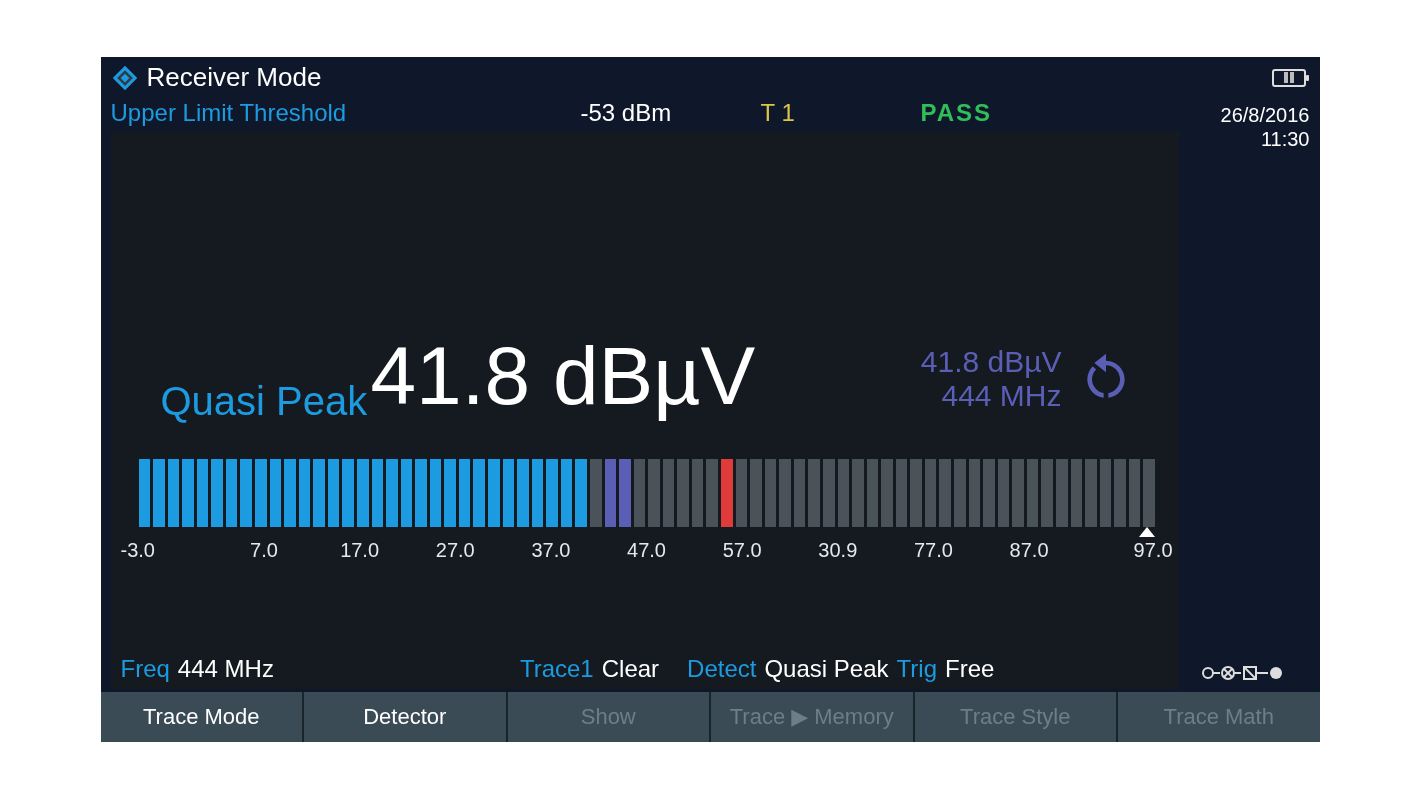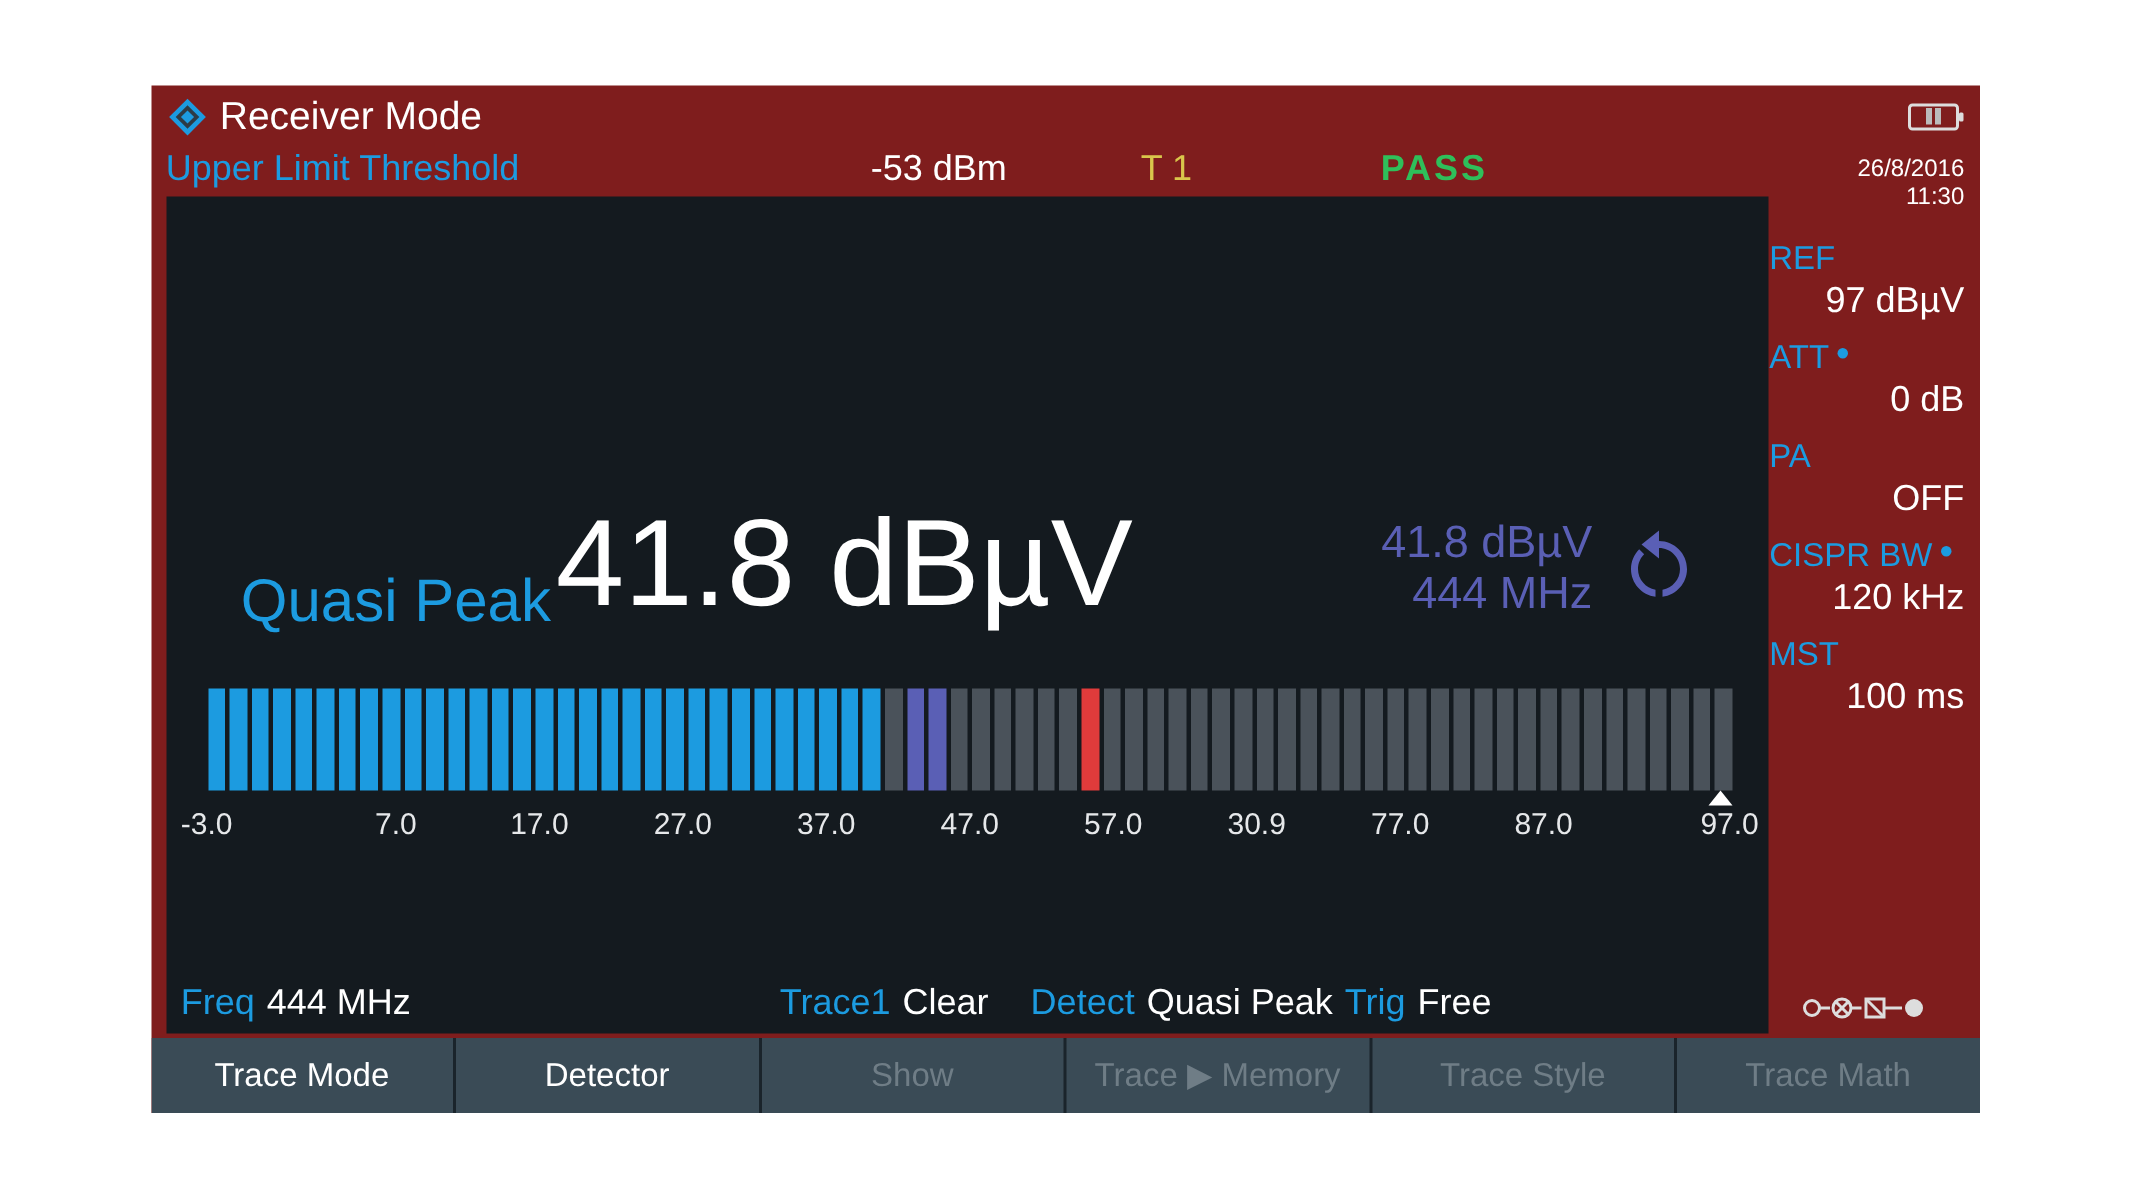--- a/index.html
+++ b/index.html
@@ -8,21 +8,21 @@
     font-family: Arial, Helvetica, sans-serif;
     display: flex;
     align-items: center;
     justify-content: center;
     width: 1420px;
     height: 798px;
   }
   .device {
     width: 1219px;
     height: 685px;
-    background: #7f1d1d;
+    background: #0f172a;
     position: relative;
     color: #fff;
     overflow: hidden;
   }
   .titlebar {
     display: flex;
     align-items: center;
     justify-content: space-between;
     padding: 4px 14px 2px 10px;
     height: 40px;
@@ -117,21 +117,21 @@
   .bs-v { color: #fff; }
   .bs-gap-lg { width: 230px; }
   .bs-gap-sm { width: 12px; }
 
   .side {
     position: absolute; right: 0; top: 40px;
     width: 140px; height: 595px;
     padding: 6px 10px 0 0;
     color: #fff;
   }
-  .side .date { text-align: right; font-size: 16px; line-height: 1.2; margin-bottom: 18px; }
+  .side .date { text-align: right; font-size: 20px; line-height: 1.2; margin-bottom: 18px; }
   .side .param { margin-top: 10px; margin-bottom: 4px; }
   .side .param-k { color: #1c9be0; font-size: 22px; display: inline-flex; align-items: center; gap: 4px; }
   .side .param-v { color: #fff; font-size: 24px; text-align: right; margin-top: 2px; }
   .dot { width: 7px; height: 7px; background: #1c9be0; border-radius: 50%; display: inline-block; margin-left: 2px; margin-bottom: 4px; }
   .side-icons {
     position: absolute; right: 10px; bottom: 6px;
     color: #ddd;
   }
   .side-icons svg { width: 110px; height: 18px; }
 
@@ -302,27 +302,20 @@
       <span class="bs-k">Trig</span>
       <span class="bs-v">Free</span>
     </div>
   </div>
 
   <div class="side">
     <div class="date">
       <div>26/8/2016</div>
       <div>11:30</div>
     </div>
-    <div id="side-params">
-        <div class="param"><div class="param-k">REF</div><div class="param-v">97 dBµV</div></div>
-        <div class="param"><div class="param-k">ATT<span class="dot"></span></div><div class="param-v">0 dB</div></div>
-        <div class="param"><div class="param-k">PA</div><div class="param-v">OFF</div></div>
-        <div class="param"><div class="param-k">CISPR BW<span class="dot"></span></div><div class="param-v">120 kHz</div></div>
-        <div class="param"><div class="param-k">MST</div><div class="param-v">100 ms</div></div>
-      </div>
     <div class="side-icons">
       <svg viewBox="0 0 110 18">
         <circle cx="8" cy="9" r="5" fill="none" stroke="#ddd" stroke-width="2"></circle>
         <line x1="13" y1="9" x2="20" y2="9" stroke="#ddd" stroke-width="2"></line>
         <circle cx="28" cy="9" r="6" fill="none" stroke="#ddd" stroke-width="2"></circle>
         <line x1="24" y1="5" x2="32" y2="13" stroke="#ddd" stroke-width="2"></line>
         <line x1="32" y1="5" x2="24" y2="13" stroke="#ddd" stroke-width="2"></line>
         <line x1="34" y1="9" x2="41" y2="9" stroke="#ddd" stroke-width="2"></line>
         <rect x="44" y="3" width="12" height="12" fill="none" stroke="#ddd" stroke-width="2"></rect>
         <line x1="44" y1="3" x2="56" y2="15" stroke="#ddd" stroke-width="2"></line>

